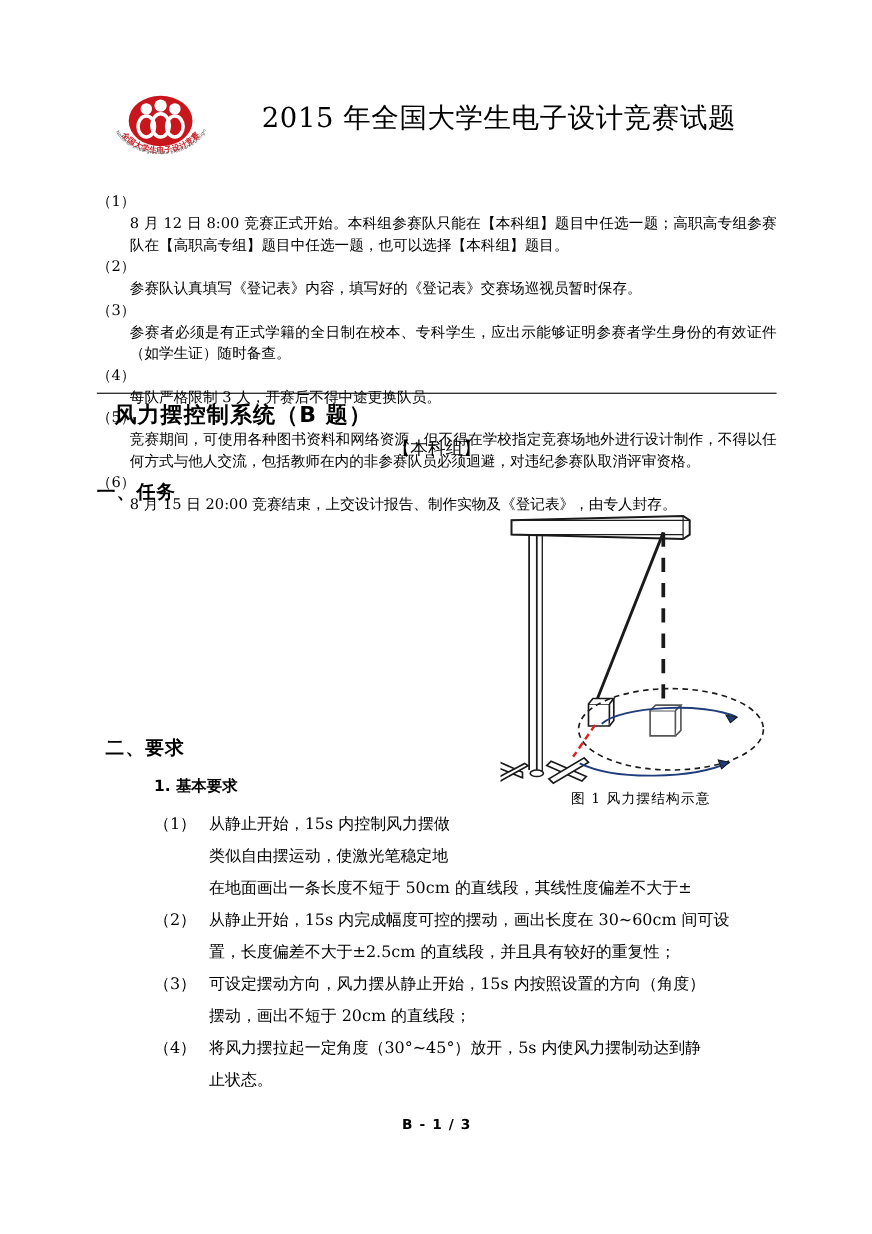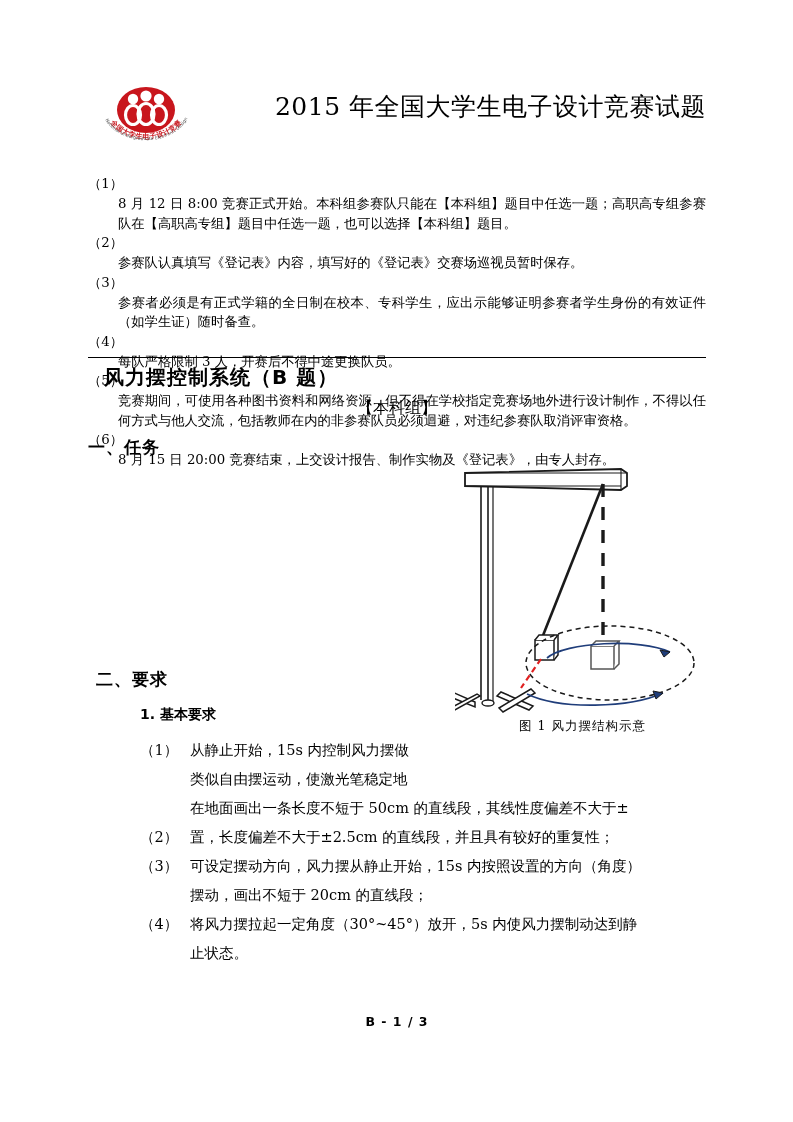--- a/index.html
+++ b/index.html
@@ -35,21 +35,21 @@
     left: 14px;
     top: 2px;
     width: 88px;
     height: 60px;
   }
   .doc-title {
     position: absolute;
     left: 150px;
     top: 8px;
     width: 468px;
-    text-align: right;
+    text-align: left;
     font-size: 25px;
     font-weight: normal;
     letter-spacing: 0.5px;
     font-family: "DejaVu Serif", "Liberation Serif", serif;
     white-space: nowrap;
   }
   .notice-title {
     position: absolute;
     left: 88px;
     top: 148px;
@@ -346,20 +346,21 @@
       <span class="req-body">
         <span class="req-line req-narrow" style="display:block">从静止开始，15s 内控制风力摆做</span>
         <span class="req-line req-narrow" style="display:block">类似自由摆运动，使激光笔稳定地</span>
         <span class="req-line" style="display:block">在地面画出一条长度不短于 50cm 的直线段，其线性度偏差不大于±</span>
       </span>
     </div>
 
     <div class="req-item">
       <span class="req-num">（2）</span>
       <span class="req-body">
+        <span class="req-line" style="display:block">从静止开始，15s 内完成幅度可控的摆动，画出长度在 30~60cm 间可设</span>
         <span class="req-line" style="display:block">置，长度偏差不大于±2.5cm 的直线段，并且具有较好的重复性；</span>
       </span>
     </div>
 
     <div class="req-item">
       <span class="req-num">（3）</span>
       <span class="req-body">
         <span class="req-line" style="display:block">可设定摆动方向，风力摆从静止开始，15s 内按照设置的方向（角度）</span>
         <span class="req-line" style="display:block">摆动，画出不短于 20cm 的直线段；</span>
       </span>

